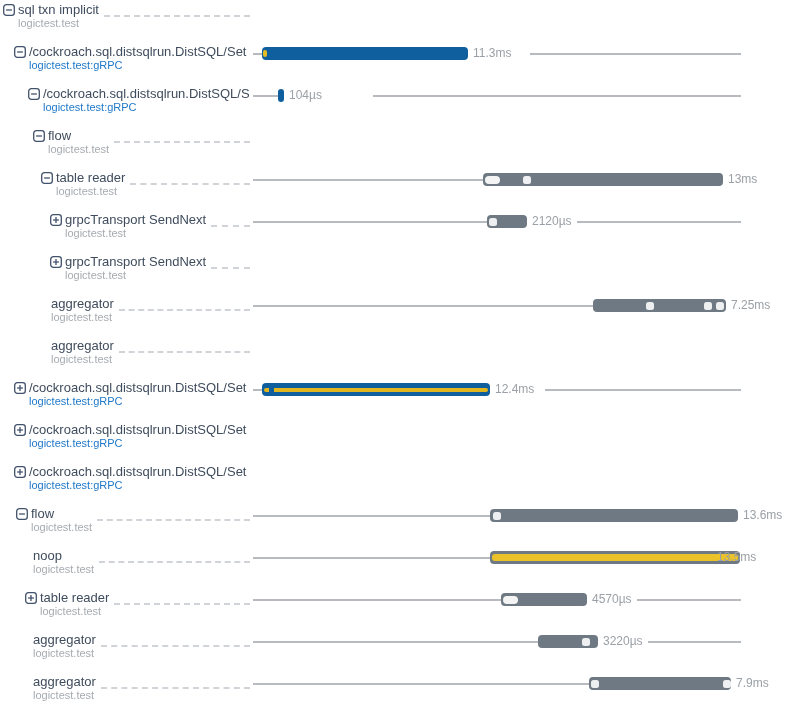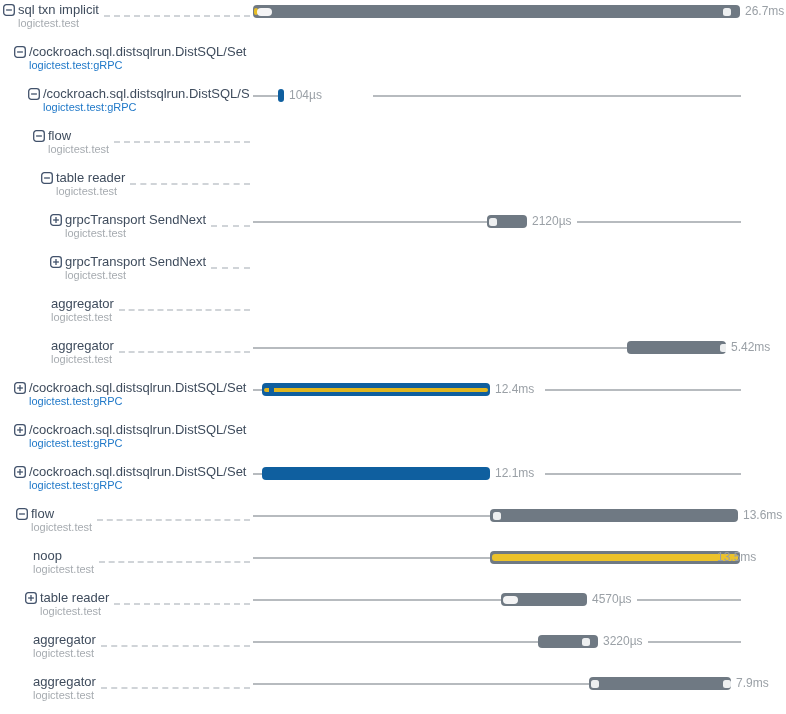--- a/index.html
+++ b/index.html
@@ -46,40 +46,40 @@
           <svg width="12" height="12" viewBox="0 0 12 12" class="tree-icon">
             <rect x="0.7" y="0.7" width="10.6" height="10.6" rx="2.6" fill="none" stroke="#42526b" stroke-width="1.3"></rect>
             <line x1="3.1" y1="6" x2="8.9" y2="6" stroke="#42526b" stroke-width="1.3"></line>
           </svg>
           <div class="txt">
             <div class="title">sql txn implicit</div>
             <div class="sub">logictest.test</div>
           </div>
           <div class="leader"></div>
         </div>
-        <div class="timeline">
-          <div class="bar gray" style="left: 0px; width: 487px;">
+      </div>
+      <div class="row">
+        <div class="labels" style="padding-left: 14px;">
+          <svg width="12" height="12" viewBox="0 0 12 12" class="tree-icon">
+            <rect x="0.7" y="0.7" width="10.6" height="10.6" rx="2.6" fill="none" stroke="#42526b" stroke-width="1.3"></rect>
+            <line x1="3.1" y1="6" x2="8.9" y2="6" stroke="#42526b" stroke-width="1.3"></line>
+          </svg>
+          <div class="txt">
+            <div class="title">/cockroach.sql.distsqlrun.DistSQL/Set</div>
+            <div class="sub blue">logictest.test:gRPC</div>
+          </div>
+          <div class="leader"></div>
+        </div>
+        <div class="timeline">
+          <div class="baseline" style="left: 0px; width: 9px;"></div>
+          <div class="baseline" style="left: 277px; width: 211px;"></div>
+          <div class="bar blue" style="left: 9px; width: 206px;">
             <div class="mark yellow" style="left: 1px;"></div>
-            <div class="mark pill" style="left: 4px;"></div>
-            <div class="mark dot" style="left: 470px;"></div>
-          </div>
-          <div class="dur" style="left: 492px;">26.7ms</div>
-        </div>
-      </div>
-      <div class="row">
-        <div class="labels" style="padding-left: 14px;">
-          <svg width="12" height="12" viewBox="0 0 12 12" class="tree-icon">
-            <rect x="0.7" y="0.7" width="10.6" height="10.6" rx="2.6" fill="none" stroke="#42526b" stroke-width="1.3"></rect>
-            <line x1="3.1" y1="6" x2="8.9" y2="6" stroke="#42526b" stroke-width="1.3"></line>
-          </svg>
-          <div class="txt">
-            <div class="title">/cockroach.sql.distsqlrun.DistSQL/Set</div>
-            <div class="sub blue">logictest.test:gRPC</div>
-          </div>
-          <div class="leader"></div>
+          </div>
+          <div class="dur" style="left: 220px;">11.3ms</div>
         </div>
       </div>
       <div class="row">
         <div class="labels" style="padding-left: 28px;">
           <svg width="12" height="12" viewBox="0 0 12 12" class="tree-icon">
             <rect x="0.7" y="0.7" width="10.6" height="10.6" rx="2.6" fill="none" stroke="#42526b" stroke-width="1.3"></rect>
             <line x1="3.1" y1="6" x2="8.9" y2="6" stroke="#42526b" stroke-width="1.3"></line>
           </svg>
           <div class="txt">
             <div class="title">/cockroach.sql.distsqlrun.DistSQL/S</div>
@@ -112,20 +112,28 @@
           <svg width="12" height="12" viewBox="0 0 12 12" class="tree-icon">
             <rect x="0.7" y="0.7" width="10.6" height="10.6" rx="2.6" fill="none" stroke="#42526b" stroke-width="1.3"></rect>
             <line x1="3.1" y1="6" x2="8.9" y2="6" stroke="#42526b" stroke-width="1.3"></line>
           </svg>
           <div class="txt">
             <div class="title">table reader</div>
             <div class="sub">logictest.test</div>
           </div>
           <div class="leader"></div>
         </div>
+        <div class="timeline">
+          <div class="baseline" style="left: 0px; width: 230px;"></div>
+          <div class="bar gray" style="left: 230px; width: 240px;">
+            <div class="mark pill" style="left: 2px;"></div>
+            <div class="mark dot" style="left: 40px;"></div>
+          </div>
+          <div class="dur" style="left: 475px;">13ms</div>
+        </div>
       </div>
       <div class="row">
         <div class="labels" style="padding-left: 50px;">
           <svg width="12" height="12" viewBox="0 0 12 12" class="tree-icon">
             <rect x="0.7" y="0.7" width="10.6" height="10.6" rx="2.6" fill="none" stroke="#42526b" stroke-width="1.3"></rect>
             <line x1="3.1" y1="6" x2="8.9" y2="6" stroke="#42526b" stroke-width="1.3"></line>
             <line x1="6" y1="3.1" x2="6" y2="8.9" stroke="#42526b" stroke-width="1.3"></line>
           </svg>
           <div class="txt">
             <div class="title">grpcTransport SendNext</div>
@@ -157,35 +165,37 @@
         </div>
       </div>
       <div class="row">
         <div class="labels" style="padding-left: 48px;">
           <div class="txt">
             <div class="title">aggregator</div>
             <div class="sub">logictest.test</div>
           </div>
           <div class="leader"></div>
         </div>
+        <div class="timeline">
+          <div class="baseline" style="left: 0px; width: 340px;"></div>
+          <div class="bar gray" style="left: 340px; width: 133px;">
+            <div class="mark dot" style="left: 53px;"></div>
+            <div class="mark dot" style="left: 111px;"></div>
+            <div class="mark dot" style="left: 123px;"></div>
+          </div>
+          <div class="dur" style="left: 478px;">7.25ms</div>
+        </div>
       </div>
       <div class="row">
         <div class="labels" style="padding-left: 48px;">
           <div class="txt">
             <div class="title">aggregator</div>
             <div class="sub">logictest.test</div>
           </div>
           <div class="leader"></div>
-        </div>
-        <div class="timeline">
-          <div class="baseline" style="left: 0px; width: 374px;"></div>
-          <div class="bar gray" style="left: 374px; width: 99px;">
-            <div class="mark dot" style="left: 93px;"></div>
-          </div>
-          <div class="dur" style="left: 478px;">5.42ms</div>
         </div>
       </div>
       <div class="row">
         <div class="labels" style="padding-left: 14px;">
           <svg width="12" height="12" viewBox="0 0 12 12" class="tree-icon">
             <rect x="0.7" y="0.7" width="10.6" height="10.6" rx="2.6" fill="none" stroke="#42526b" stroke-width="1.3"></rect>
             <line x1="3.1" y1="6" x2="8.9" y2="6" stroke="#42526b" stroke-width="1.3"></line>
             <line x1="6" y1="3.1" x2="6" y2="8.9" stroke="#42526b" stroke-width="1.3"></line>
           </svg>
           <div class="txt">
@@ -224,26 +234,20 @@
             <rect x="0.7" y="0.7" width="10.6" height="10.6" rx="2.6" fill="none" stroke="#42526b" stroke-width="1.3"></rect>
             <line x1="3.1" y1="6" x2="8.9" y2="6" stroke="#42526b" stroke-width="1.3"></line>
             <line x1="6" y1="3.1" x2="6" y2="8.9" stroke="#42526b" stroke-width="1.3"></line>
           </svg>
           <div class="txt">
             <div class="title">/cockroach.sql.distsqlrun.DistSQL/Set</div>
             <div class="sub blue">logictest.test:gRPC</div>
           </div>
           <div class="leader"></div>
         </div>
-        <div class="timeline">
-          <div class="baseline" style="left: 0px; width: 9px;"></div>
-          <div class="baseline" style="left: 292px; width: 196px;"></div>
-          <div class="bar blue" style="left: 9px; width: 228px;"></div>
-          <div class="dur" style="left: 242px;">12.1ms</div>
-        </div>
       </div>
       <div class="row">
         <div class="labels" style="padding-left: 16px;">
           <svg width="12" height="12" viewBox="0 0 12 12" class="tree-icon">
             <rect x="0.7" y="0.7" width="10.6" height="10.6" rx="2.6" fill="none" stroke="#42526b" stroke-width="1.3"></rect>
             <line x1="3.1" y1="6" x2="8.9" y2="6" stroke="#42526b" stroke-width="1.3"></line>
           </svg>
           <div class="txt">
             <div class="title">flow</div>
             <div class="sub">logictest.test</div>

